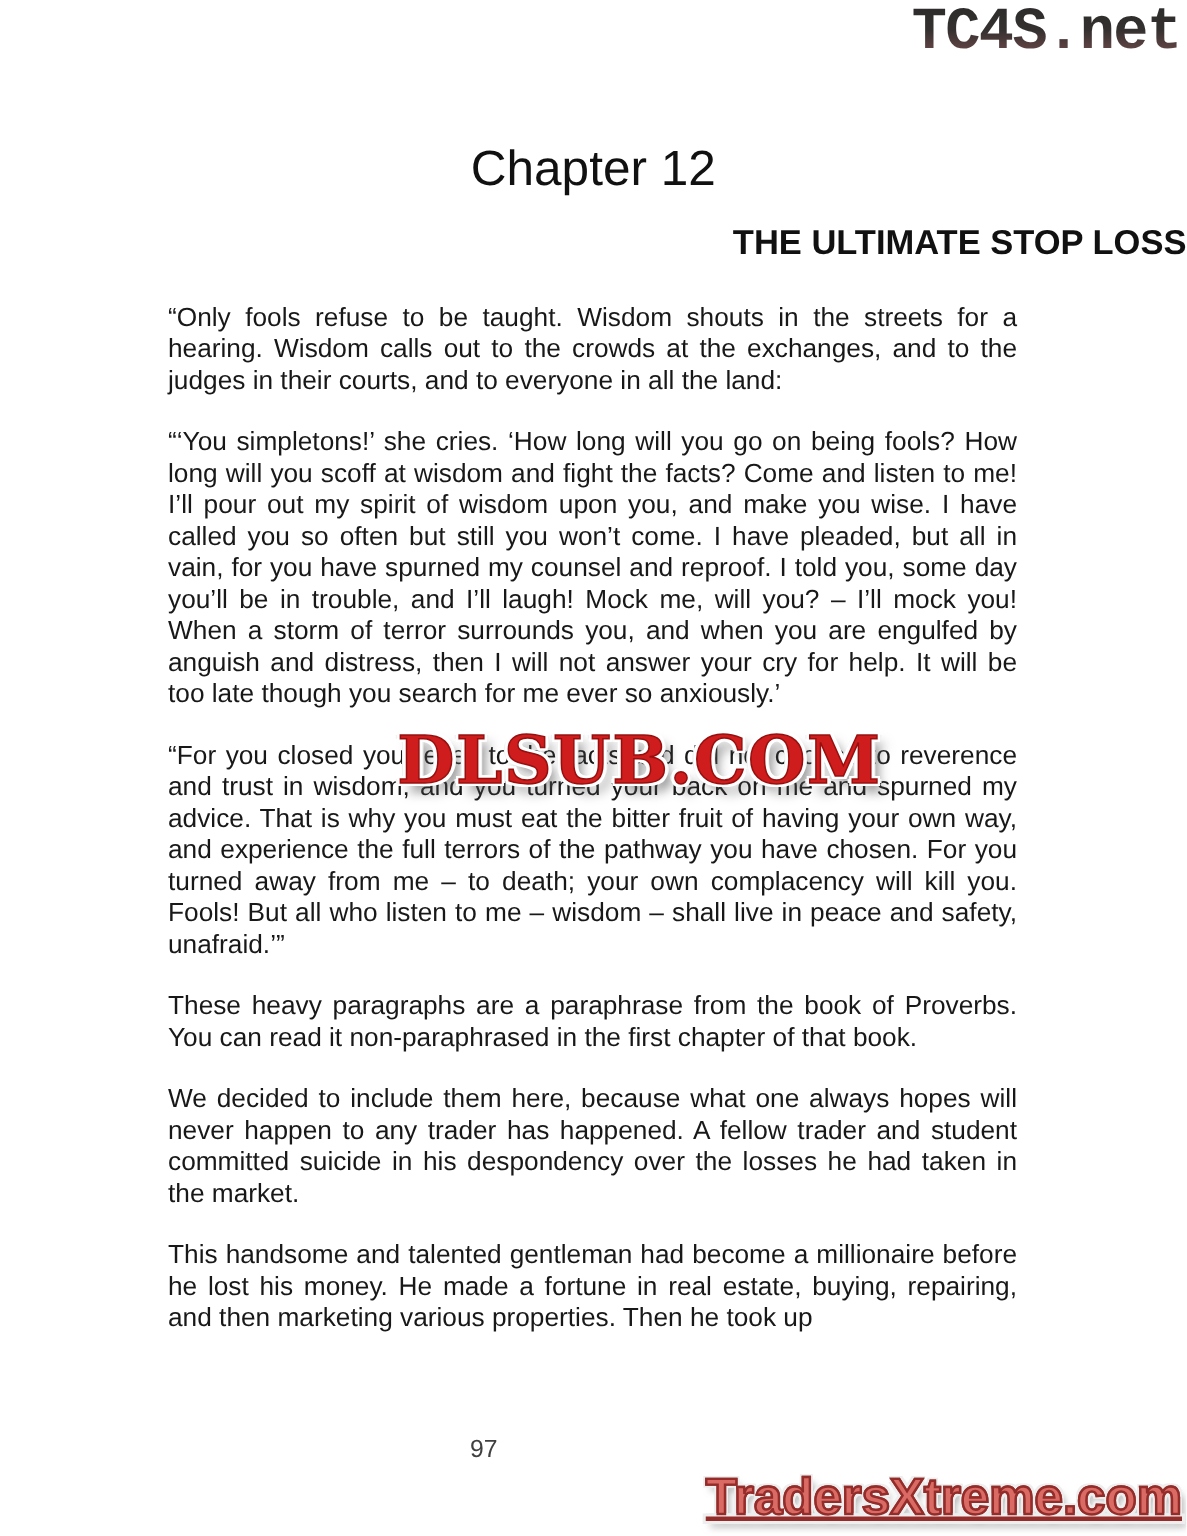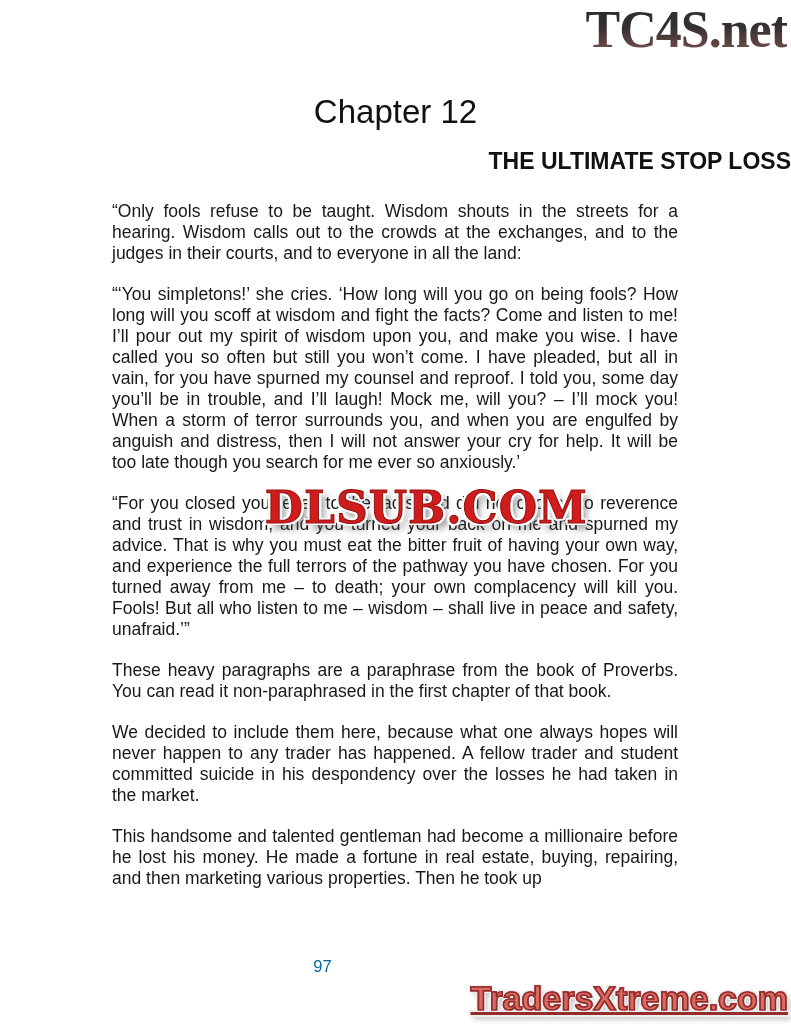--- a/index.html
+++ b/index.html
@@ -15,23 +15,23 @@
     overflow: hidden;
     font-family: "Liberation Sans", sans-serif;
     color: #181818;
   }
 
   
   .tc4s-logo {
     position: absolute;
     top: 0px;
     right: 4px;
-    font-family: Liberation Serif, serif;
+    font-family: Liberation Mono, monospace;
     font-weight: bold;
-    font-size: 52px;
+    font-size: 39px;
     letter-spacing: -1px;
     background: linear-gradient(180deg, #2c2a2a 0%, #343030 45%, #5d4242 72%, #8f5f5c 100%);
     -webkit-background-clip: text;
     background-clip: text;
     color: transparent;
     transform: scaleY(1.02);
   }
 
   
   .chapter-title {
@@ -99,21 +99,21 @@
   }
 
   
   .page-number {
     position: absolute;
     top: 957px;
     left: 0;
     width: 645px;
     text-align: center;
     font-size: 16.5px;
-    color: #0369a1;
+    color: #404040;
   }
   .traders-logo {
     position: absolute;
     top: 979px;
     right: 3px;
     font-family: "Liberation Sans", sans-serif;
     font-weight: bold;
     font-size: 34px;
     letter-spacing: 0px;
     color: #d96a64;

